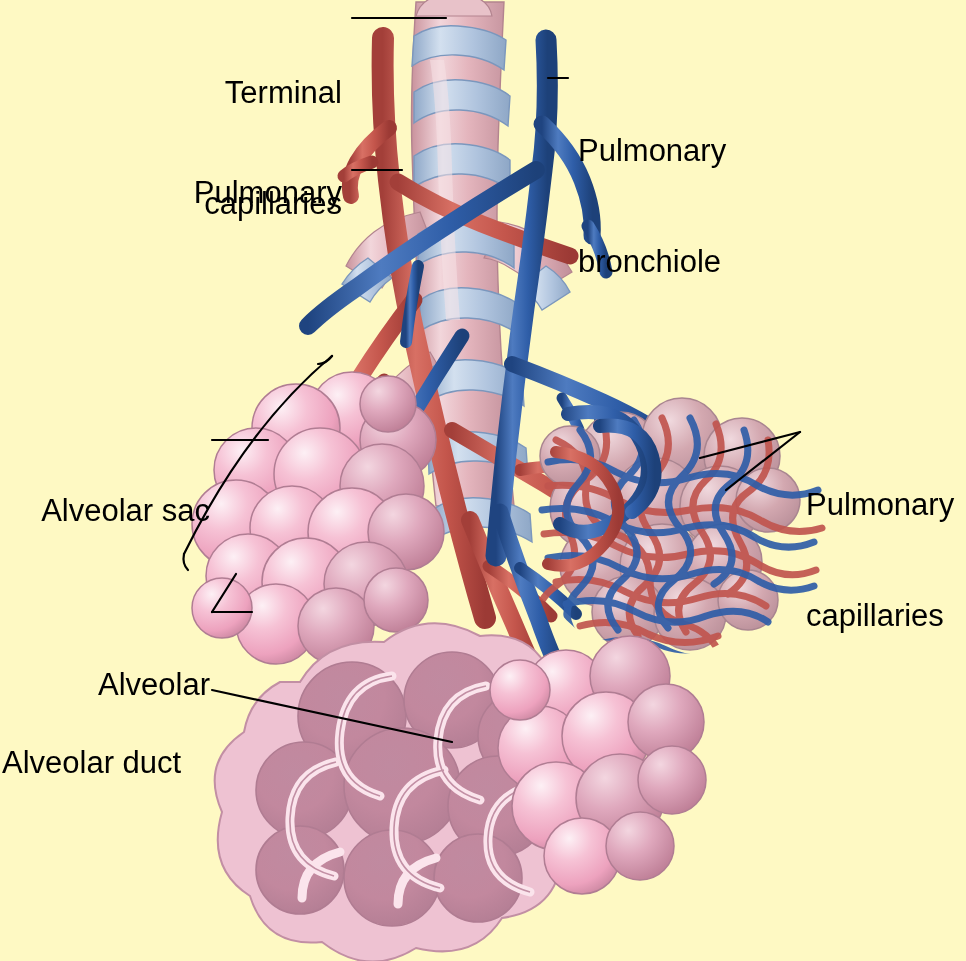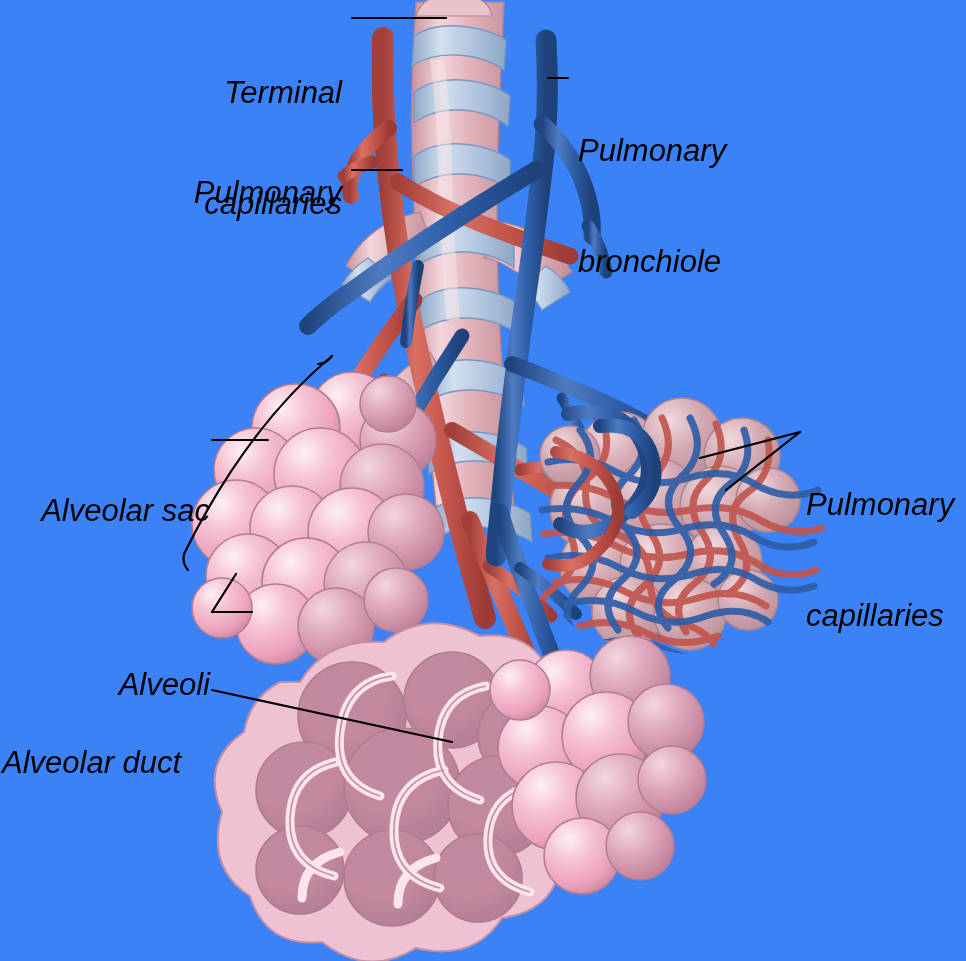--- a/index.html
+++ b/index.html
@@ -1,19 +1,19 @@
 <!DOCTYPE html>
 <html><head>
 <meta charset="utf-8">
 <title>Respiratory Zone Anatomy</title>
 <style>
   html,body{margin:0;padding:0;background:#ffffff;}
   body{width:966px;height:961px;overflow:hidden;
        font-family:"Liberation Sans","DejaVu Sans",sans-serif;}
-  #stage{position:relative;width:966px;height:961px;background:#3b82f6;font-style:italic;}
+  #stage{position:relative;width:966px;height:961px;background:#fef9c3;}
   #art{position:absolute;left:0;top:0;width:966px;height:961px;}
   .lbl{position:absolute;color:#000;font-size:31px;line-height:37px;
        font-family:"Liberation Sans","DejaVu Sans",sans-serif;white-space:pre;}
   .ta-r{text-align:right;}
   .ta-l{text-align:left;}
 </style>
 </head>
 <body>
 
 <div id="stage">
@@ -311,20 +311,20 @@
 <div class="lbl ta-l" style="left:806px; top:412px; width:300px;">
   <div>Pulmonary</div>
   <div>capillaries</div>
 </div>
 
 <div class="lbl ta-r" style="left:10px; top:418px; width:200px;">
   <div>Alveolar sac</div>
 </div>
 
 <div class="lbl ta-r" style="left:10px; top:592px; width:200px;">
-  <div>Alveoli</div>
+  <div>Alveolar</div>
 </div>
 
 <div class="lbl ta-l" style="left:2px; top:670px; width:240px;">
   <div>Alveolar duct</div>
 </div>
 
 </div>
 
 </body></html>

